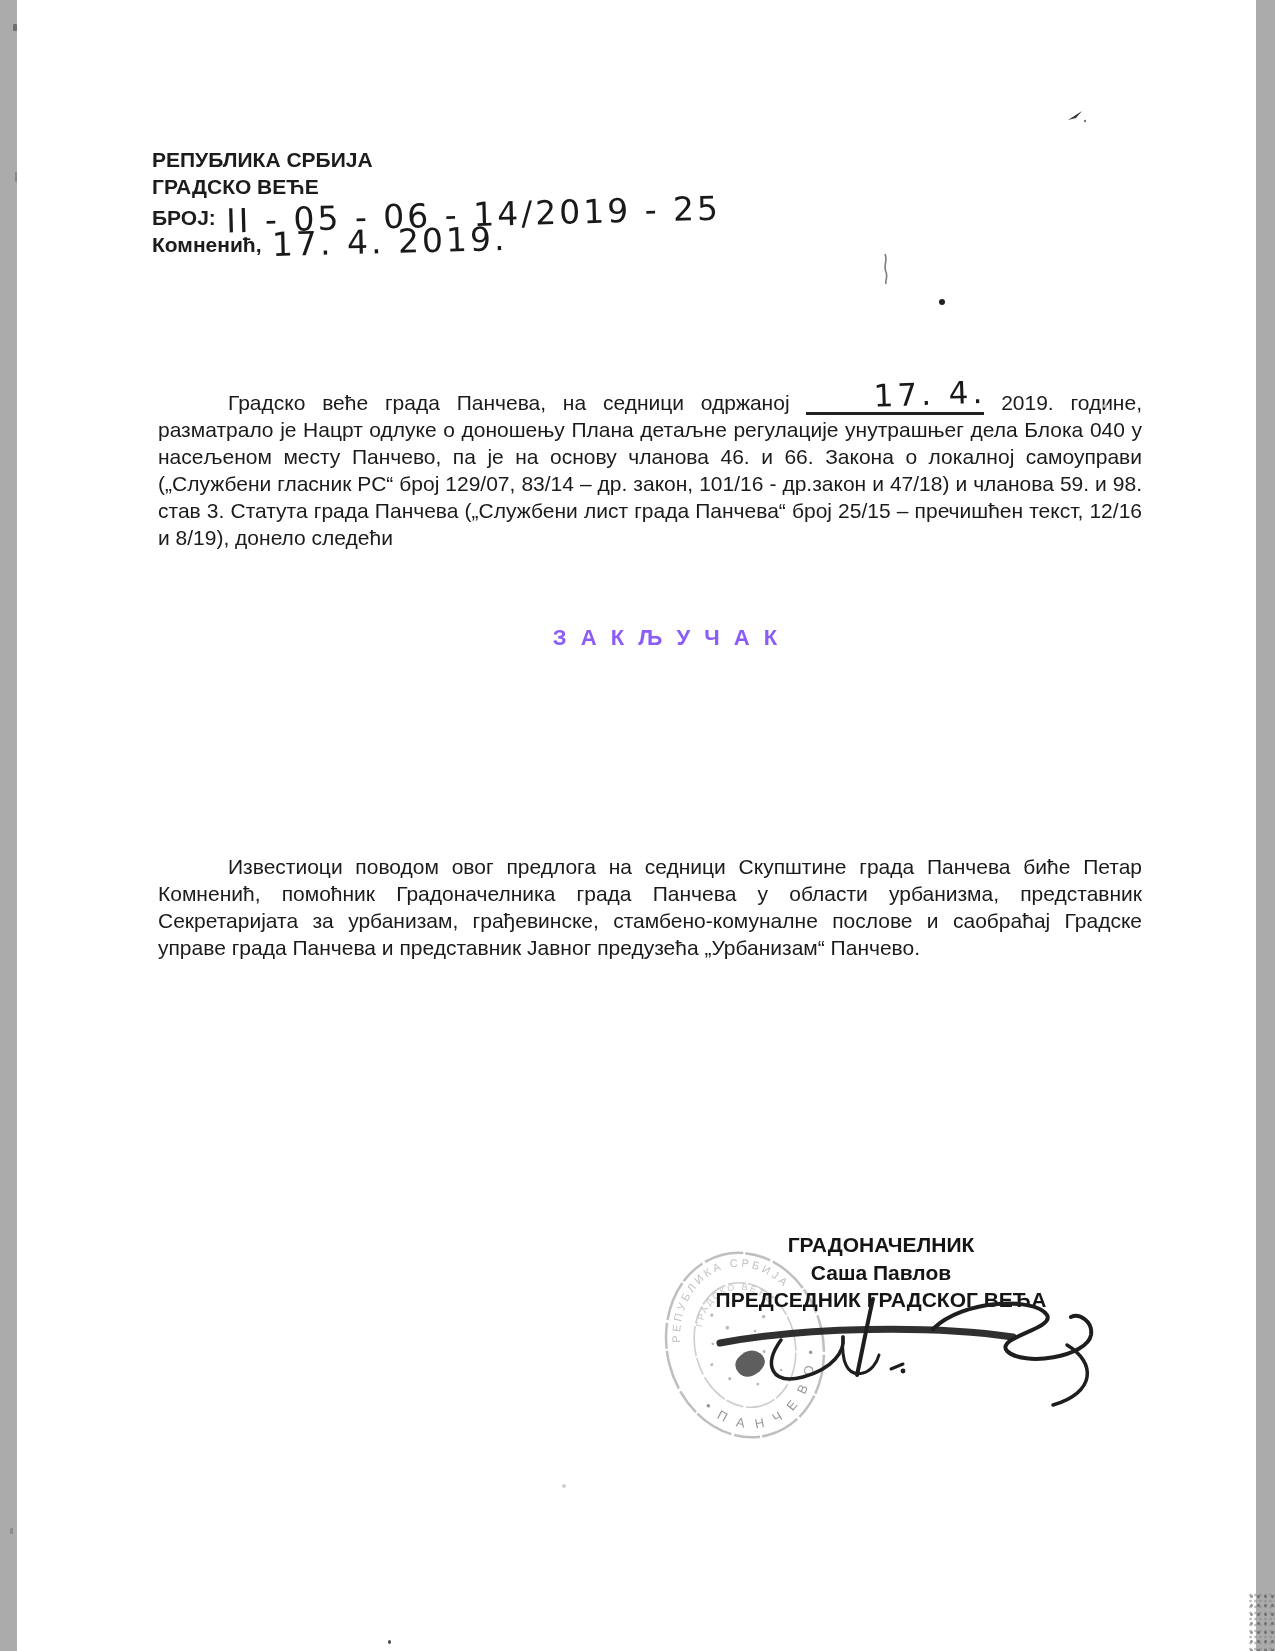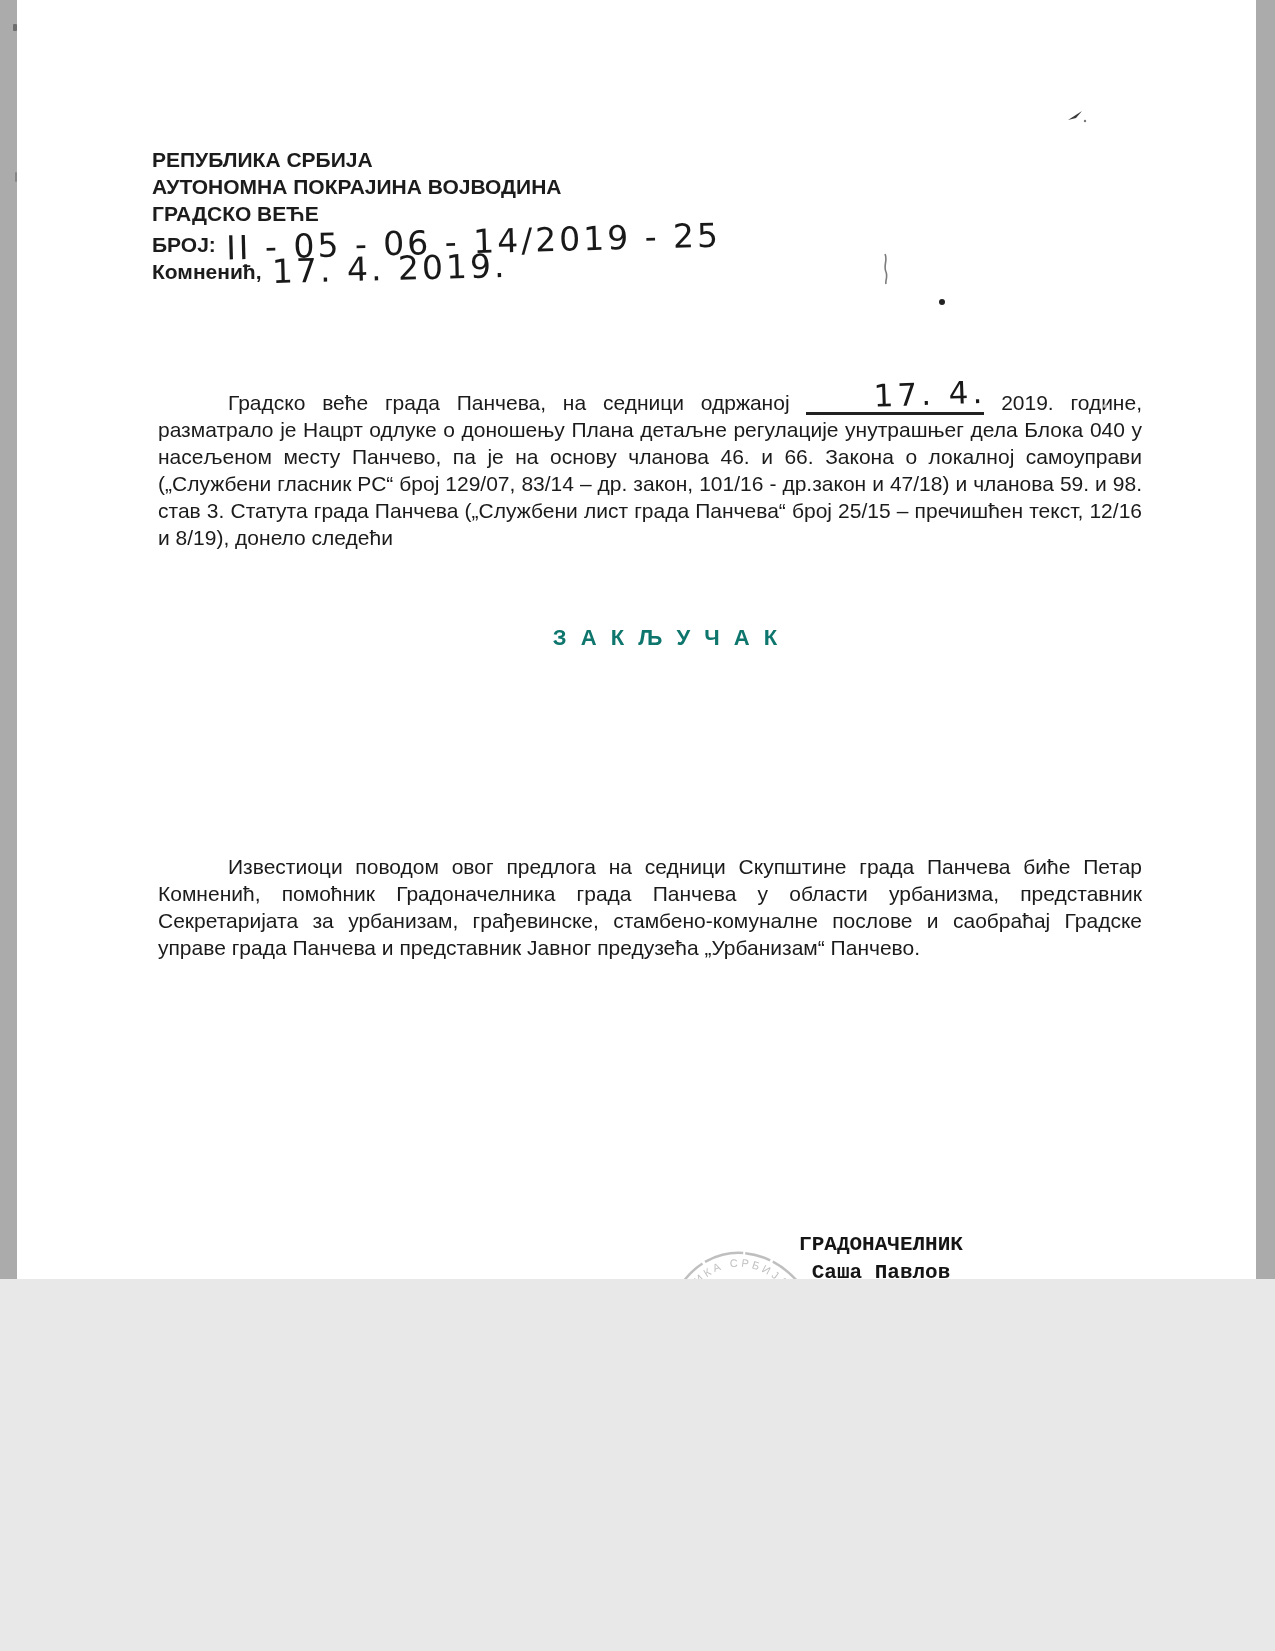--- a/index.html
+++ b/index.html
@@ -1,17 +1,17 @@
 <!DOCTYPE html>
 <html><head>
 <meta charset="utf-8">
 <style>
   html,body{margin:0;padding:0;background:#e8e8e8;}
   #page{
-    position:relative;width:1275px;height:1279px;background:#ffffff;
+    position:relative;width:1275px;height:1651px;background:#ffffff;
     font-family:"Liberation Sans",sans-serif;color:#1c1c1c;overflow:hidden;
   }
   .abs{position:absolute;}
   
   .edge{position:absolute;top:0;height:100%;background:#ababab;}
   .edge.left{left:0;width:17px;}
   .edge.right{left:1256px;width:19px;}
   .tick{position:absolute;background:#6e6e6e;border-radius:1px;}
   
   .header{left:152px;top:146px;font-weight:bold;font-size:21px;line-height:27px;white-space:nowrap;}
@@ -29,25 +29,25 @@
   .fill{
     display:inline-block;width:178px;border-bottom:3px solid #222;position:relative;
     vertical-align:-5px;
   }
   .fill .hw2{
     position:absolute;left:50%;bottom:3px;transform:translateX(-50%) rotate(-2deg);
     font-family:"DejaVu Sans",sans-serif;font-size:31px;letter-spacing:4px;white-space:nowrap;color:#191919;
   }
   .title{
     left:158px;top:625px;width:984px;text-align:center;font-weight:bold;font-size:22px;
-    letter-spacing:4px;transform:translateX(17px);color:#0f766e;
+    letter-spacing:4px;transform:translateX(17px);color:#8b5cf6;
   }
   .sig{
     left:691px;top:1231px;width:380px;text-align:center;font-weight:bold;font-size:21px;
-    line-height:27.5px;z-index:2;color:#151515;font-family:Liberation Mono, monospace;
+    line-height:27.5px;z-index:2;color:#151515;
   }
   .speck{position:absolute;border-radius:50%;}
   .noise{
     left:1248px;top:1592px;width:27px;height:59px;opacity:.55;
     background-image:radial-gradient(#444 1px,transparent 1.6px),radial-gradient(#888 1px,transparent 1.4px);
     background-size:7px 9px,5px 6px;
   }
   svg{display:block;}
   .stampwrap{left:650px;top:1238px;z-index:1;}
   .scrawl{left:695px;top:1283px;z-index:3;}
@@ -58,21 +58,20 @@
 <div id="page">
 
   <div class="edge left"></div>
   <div class="edge right"></div>
   <div class="tick" style="left:13px;top:24px;width:4px;height:7px;"></div>
   <div class="tick" style="left:15px;top:172px;width:2px;height:10px;opacity:.6;"></div>
   <div class="tick" style="left:10px;top:1528px;width:3px;height:6px;opacity:.5;"></div>
 
   <div class="abs header">
     <div class="h-line">РЕПУБЛИКА СРБИЈА</div>
-    <div class="h-line">АУТОНОМНА ПОКРАЈИНА ВОЈВОДИНА</div>
     <div class="h-line">ГРАДСКО ВЕЋЕ</div>
     <div class="h-line">
       <span>БРОЈ:</span><span class="hw">II - 05 - 06 - 14/2019 - 25</span>
     </div>
     <div class="h-line">
       <span>Комненић,</span><span class="hw">17. 4. 2019.</span>
     </div>
   </div>
 
   <p class="abs par" style="top:389px;">

